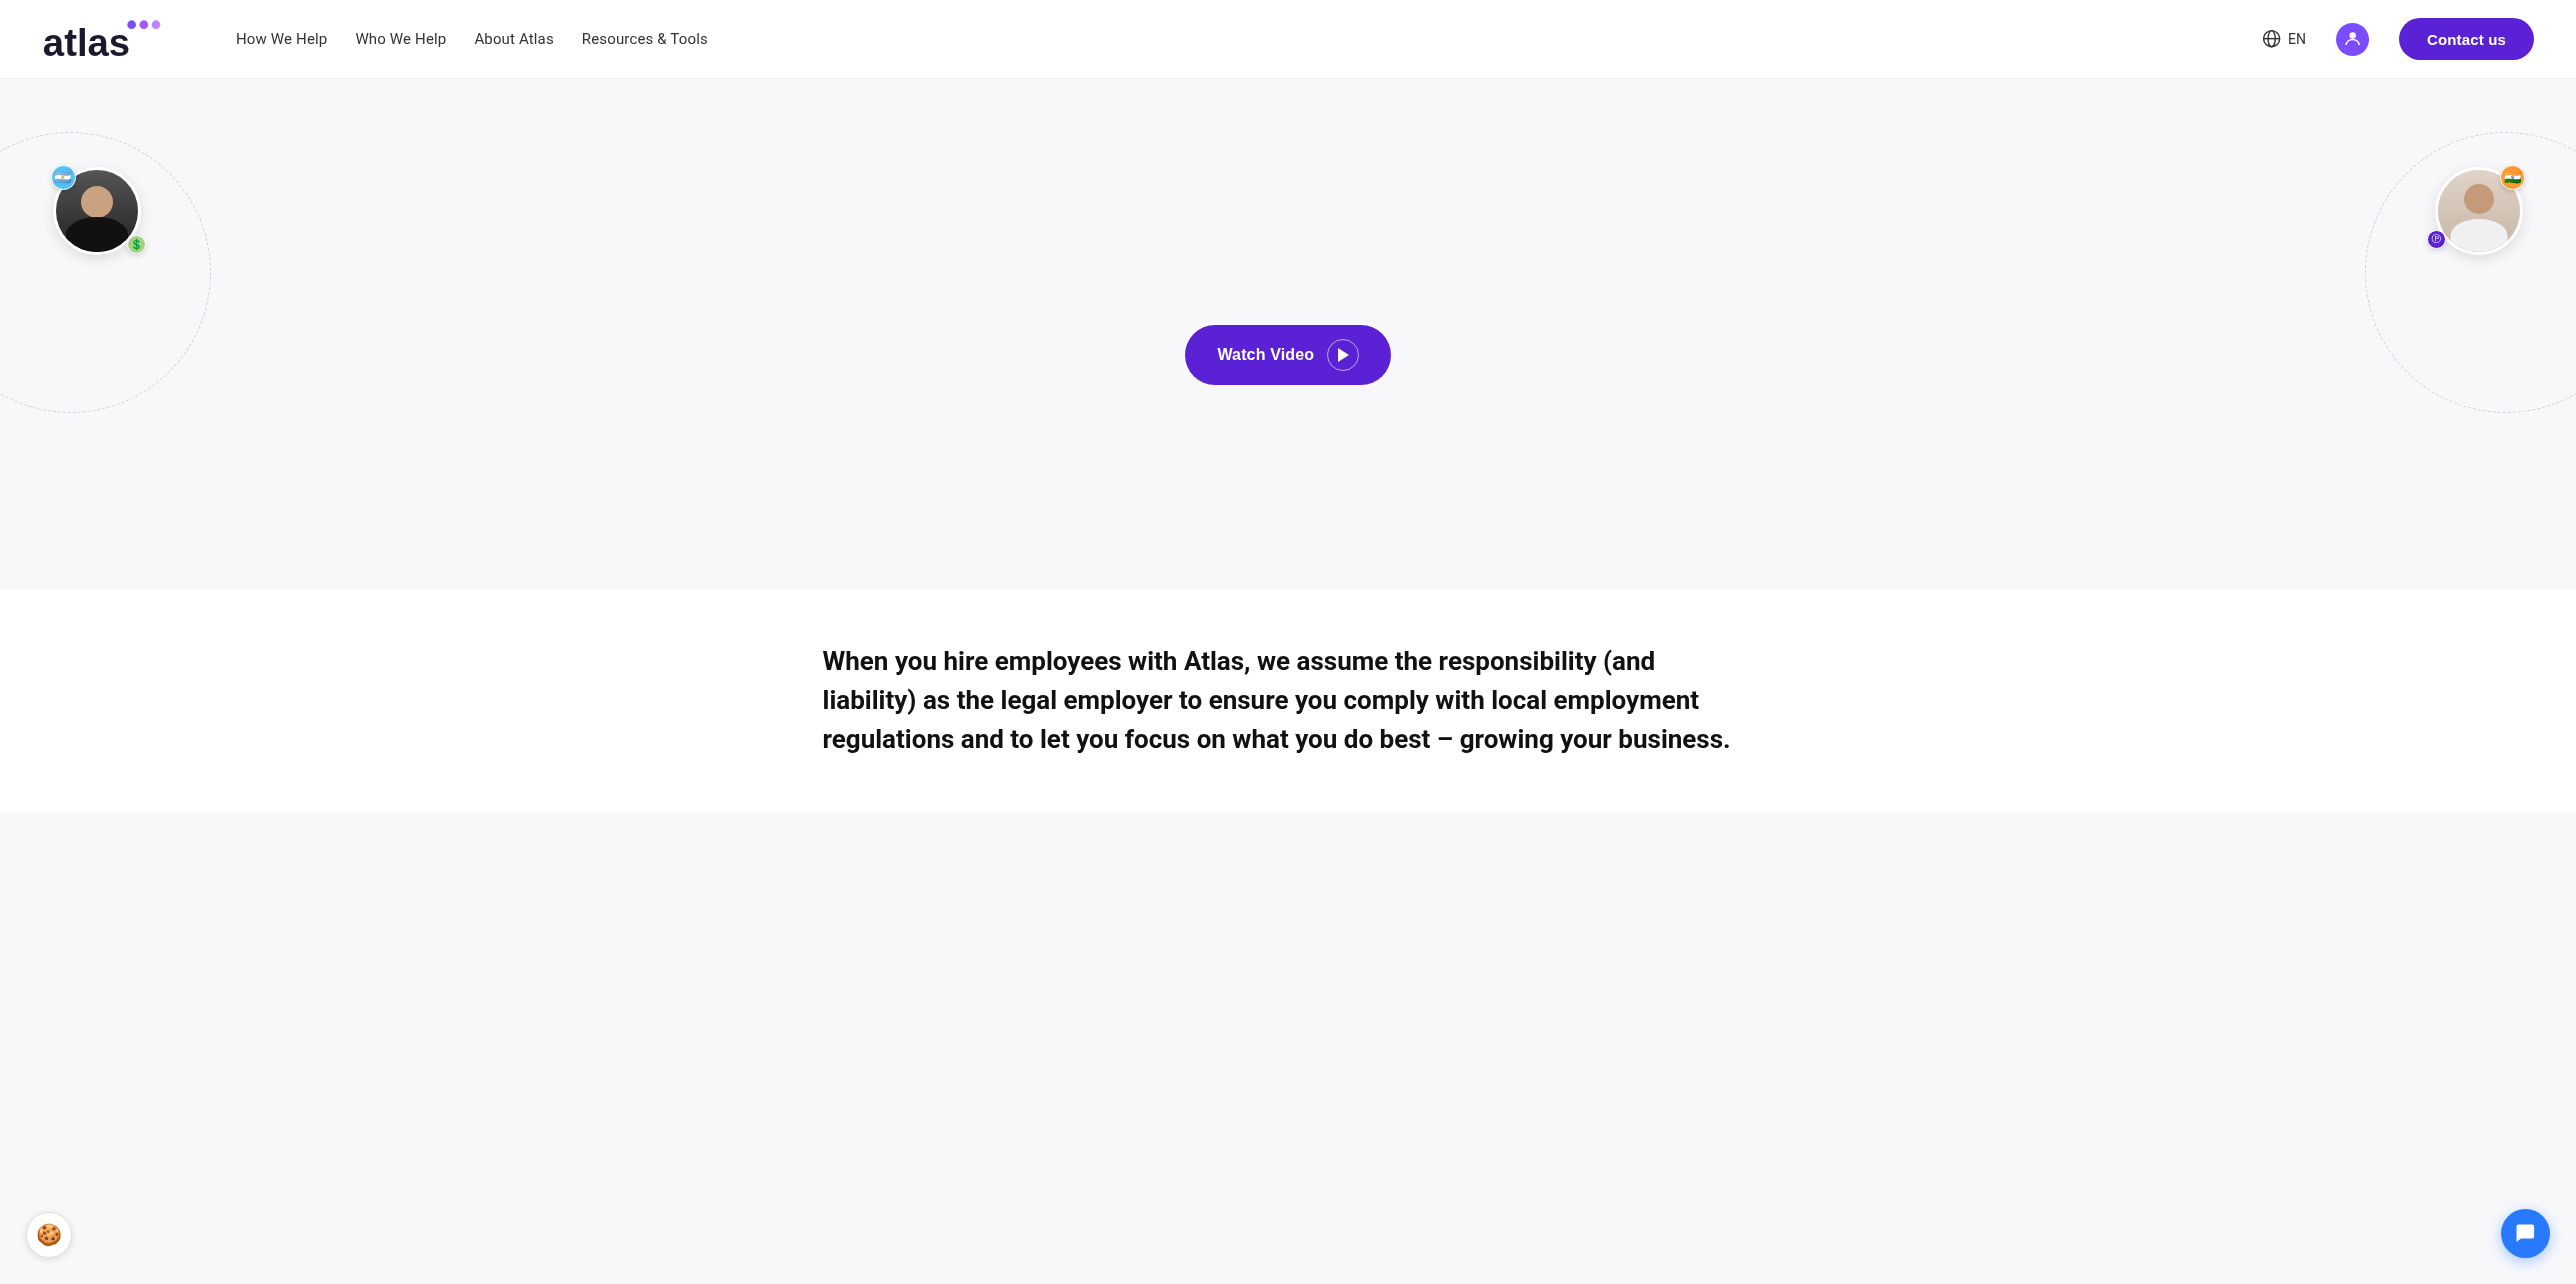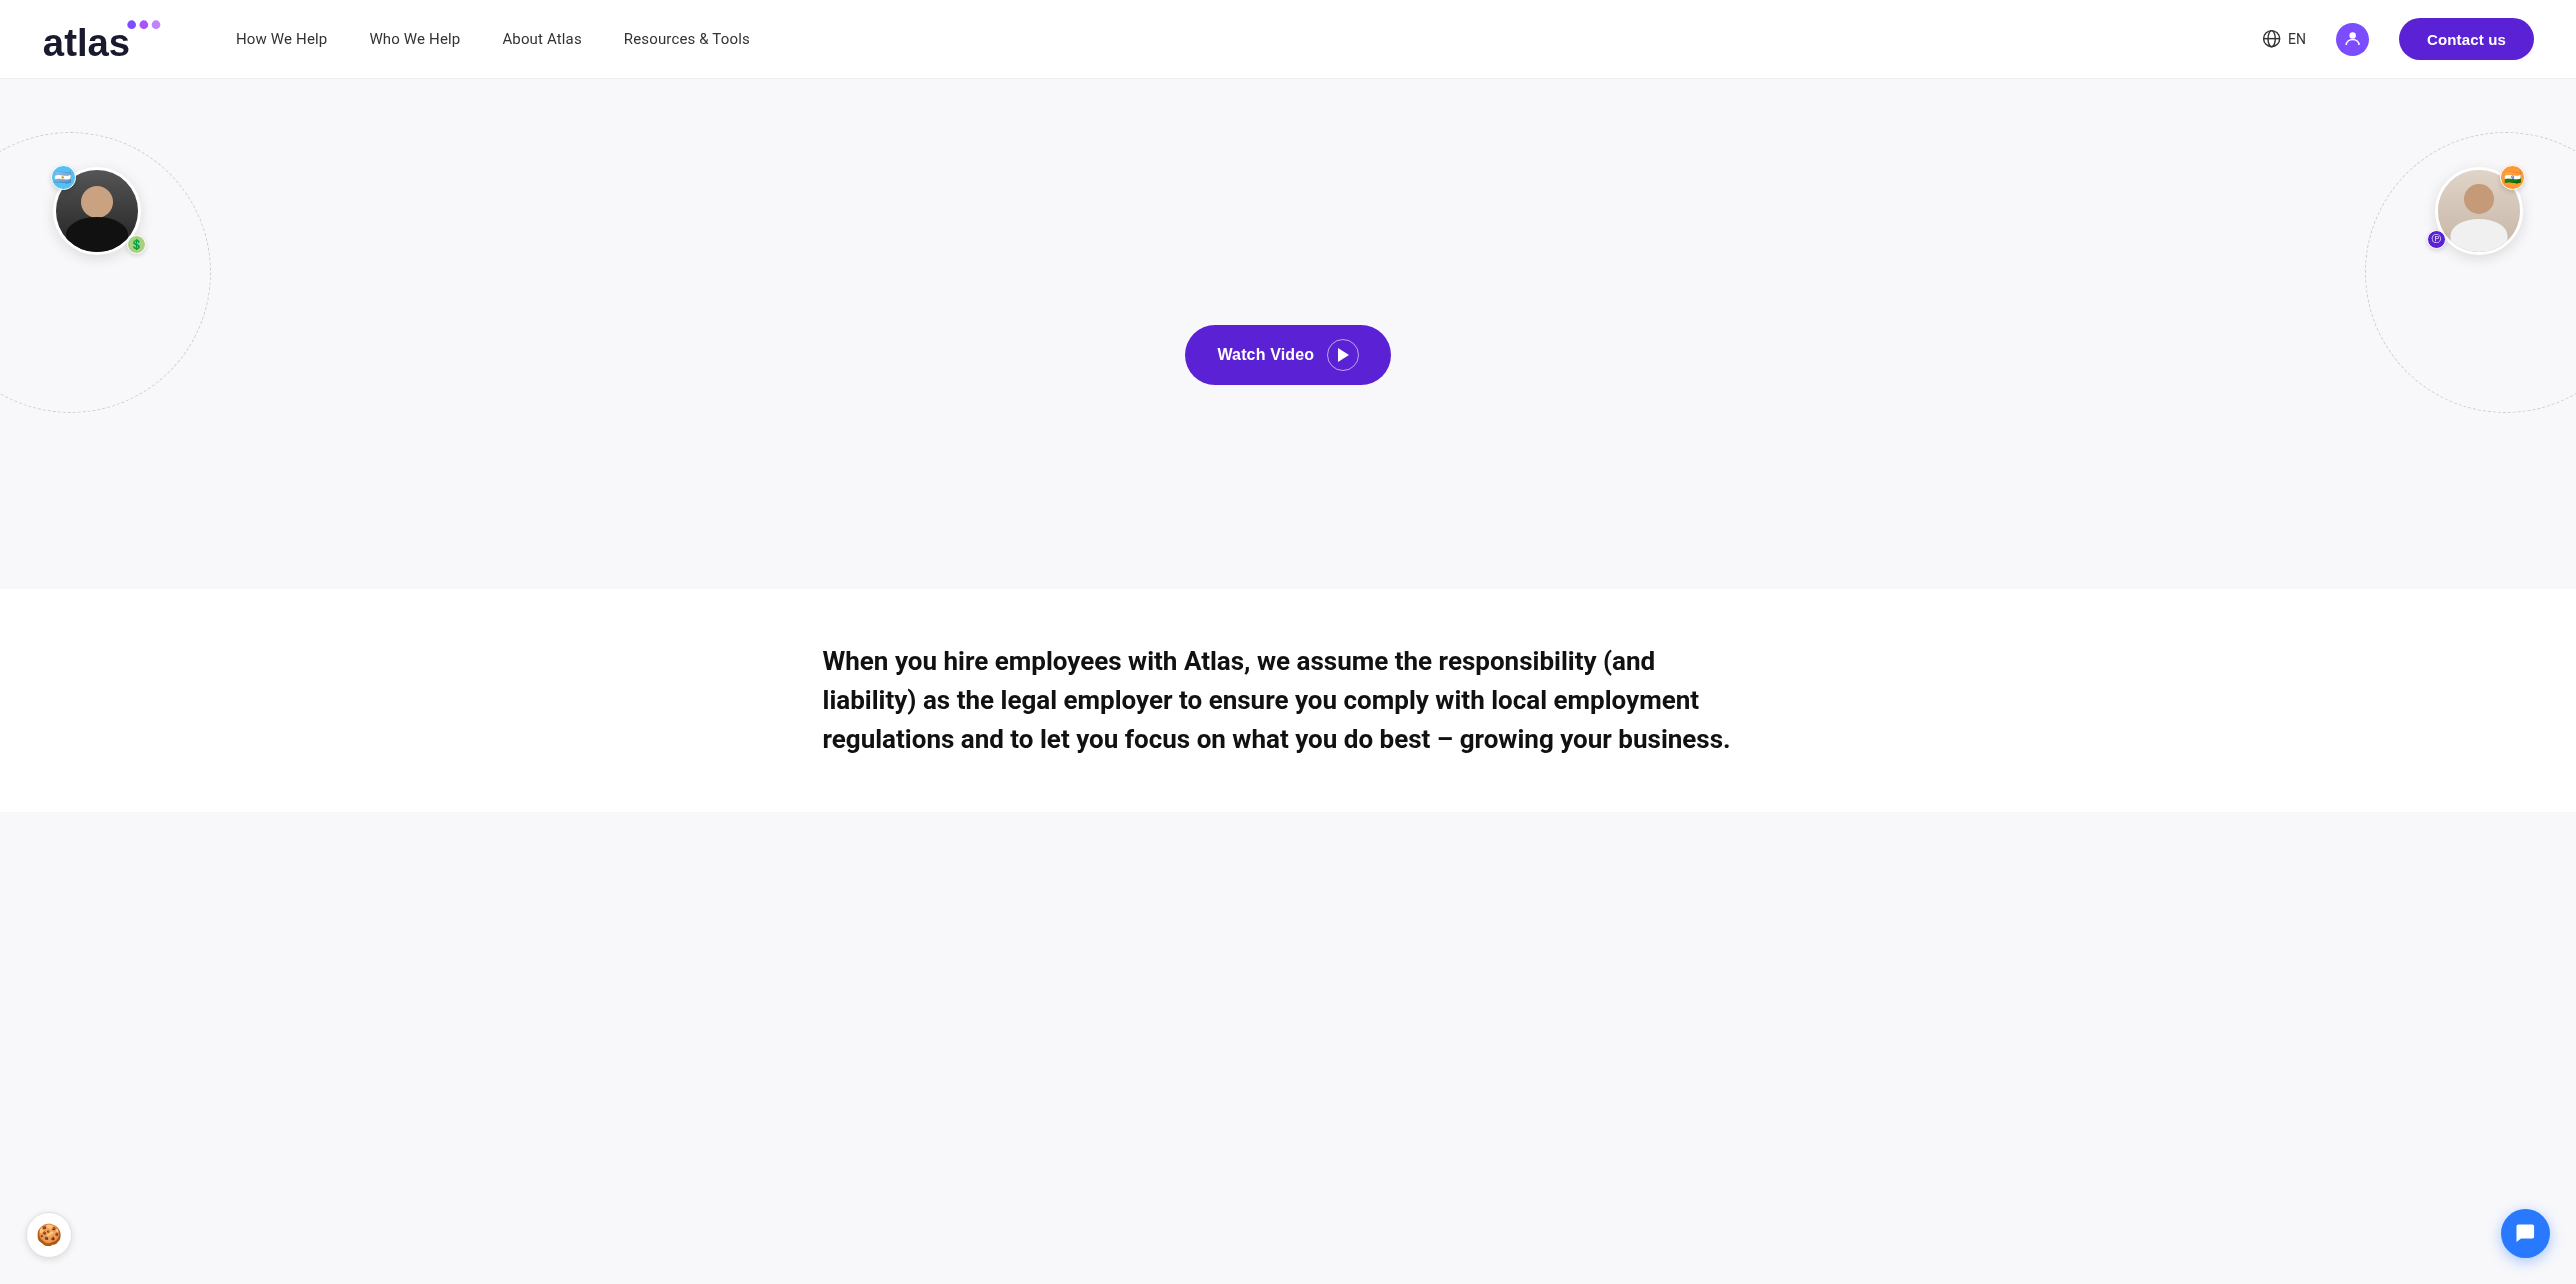--- a/index.html
+++ b/index.html
@@ -30,21 +30,21 @@
       text-decoration: none;
     }
 
     .logo-svg {
       width: 141px;
       height: 47px;
     }
 
     .nav-links {
       display: flex;
-      gap: 42px;
+      gap: 28px;
       list-style: none;
       flex: 1;
     }
 
     .nav-links li a {
       text-decoration: none;
       color: #333;
       font-size: 15px;
       font-weight: 400;
       letter-spacing: 0.01em;

